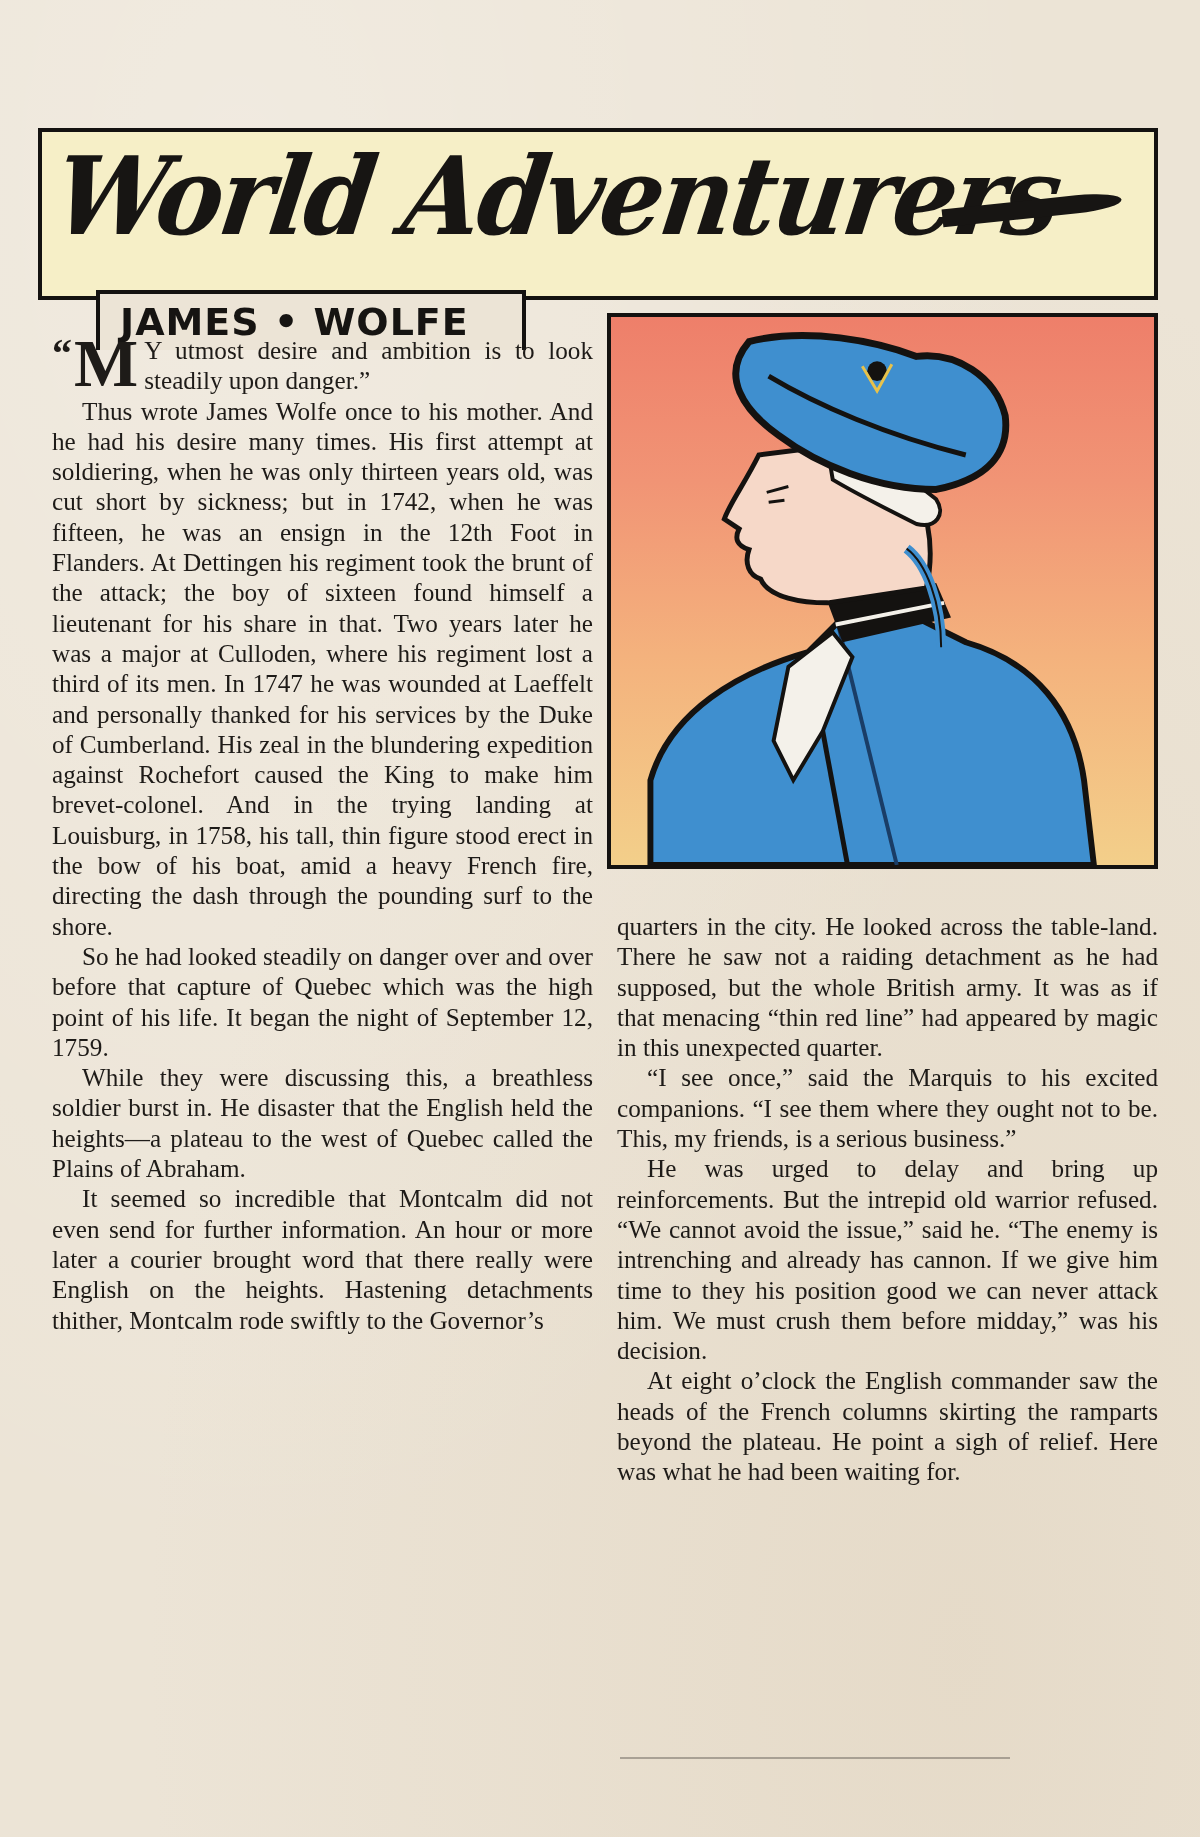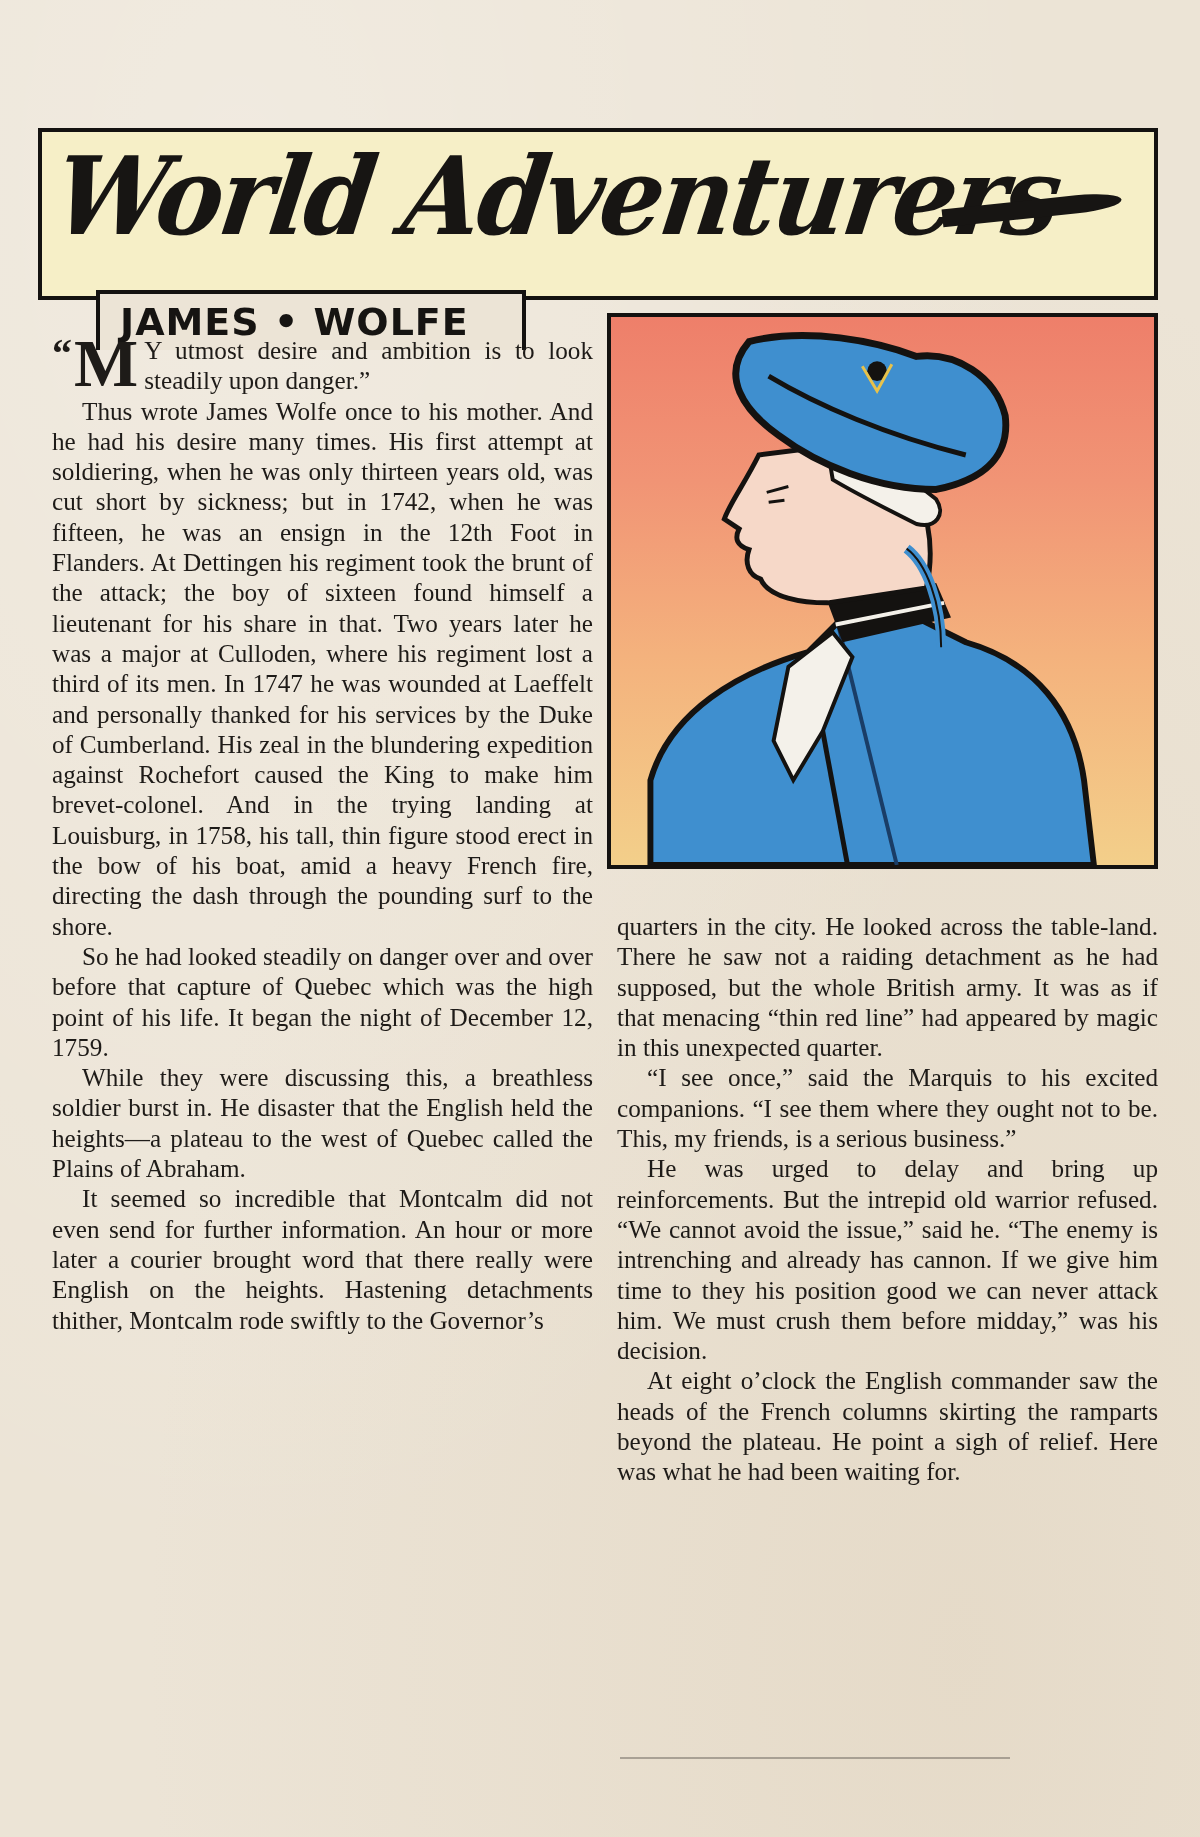--- a/index.html
+++ b/index.html
@@ -146,21 +146,21 @@
 
   <div class="col col-left">
     <p class="lead">
       <span class="dropcap-wrap">
         <span class="dropq">“</span>
         <span class="dropcap">M</span>
       </span>
       <span>Y utmost desire and ambition is to look steadily upon danger.”</span>
     </p>
     <p>Thus wrote James Wolfe once to his mother. And he had his desire many times. His first attempt at soldiering, when he was only thirteen years old, was cut short by sickness; but in 1742, when he was fifteen, he was an ensign in the 12th Foot in Flanders. At Dettingen his regiment took the brunt of the attack; the boy of sixteen found himself a lieutenant for his share in that. Two years later he was a major at Culloden, where his regiment lost a third of its men. In 1747 he was wounded at Laeffelt and personally thanked for his services by the Duke of Cumberland. His zeal in the blundering expedition against Rochefort caused the King to make him brevet-colonel. And in the trying landing at Louisburg, in 1758, his tall, thin figure stood erect in the bow of his boat, amid a heavy French fire, directing the dash through the pounding surf to the shore.</p>
-    <p>So he had looked steadily on danger over and over before that capture of Quebec which was the high point of his life. It began the night of December 12, 1759.</p>
+    <p>So he had looked steadily on danger over and over before that capture of Quebec which was the high point of his life. It began the night of September 12, 1759.</p>
     <p>While they were discussing this, a breathless soldier burst in. He disaster that the English held the heights—a plateau to the west of Quebec called the Plains of Abraham.</p>
     <p>It seemed so incredible that Montcalm did not even send for further information. An hour or more later a courier brought word that there really were English on the heights. Hastening detachments thither, Montcalm rode swiftly to the Governor’s</p>
   </div>
 
   <div class="col col-right">
     <p class="lead">quarters in the city. He looked across the table-land. There he saw not a raiding detachment as he had supposed, but the whole British army. It was as if that menacing “thin red line” had appeared by magic in this unexpected quarter.</p>
     <p>“I see once,” said the Marquis to his excited companions. “I see them where they ought not to be. This, my friends, is a serious business.”</p>
     <p>He was urged to delay and bring up reinforcements. But the intrepid old warrior refused. “We cannot avoid the issue,” said he. “The enemy is intrenching and already has cannon. If we give him time to they his position good we can never attack him. We must crush them before midday,” was his decision.</p>
     <p>At eight o’clock the English commander saw the heads of the French columns skirting the ramparts beyond the plateau. He point a sigh of relief. Here was what he had been waiting for.</p>
   </div>

